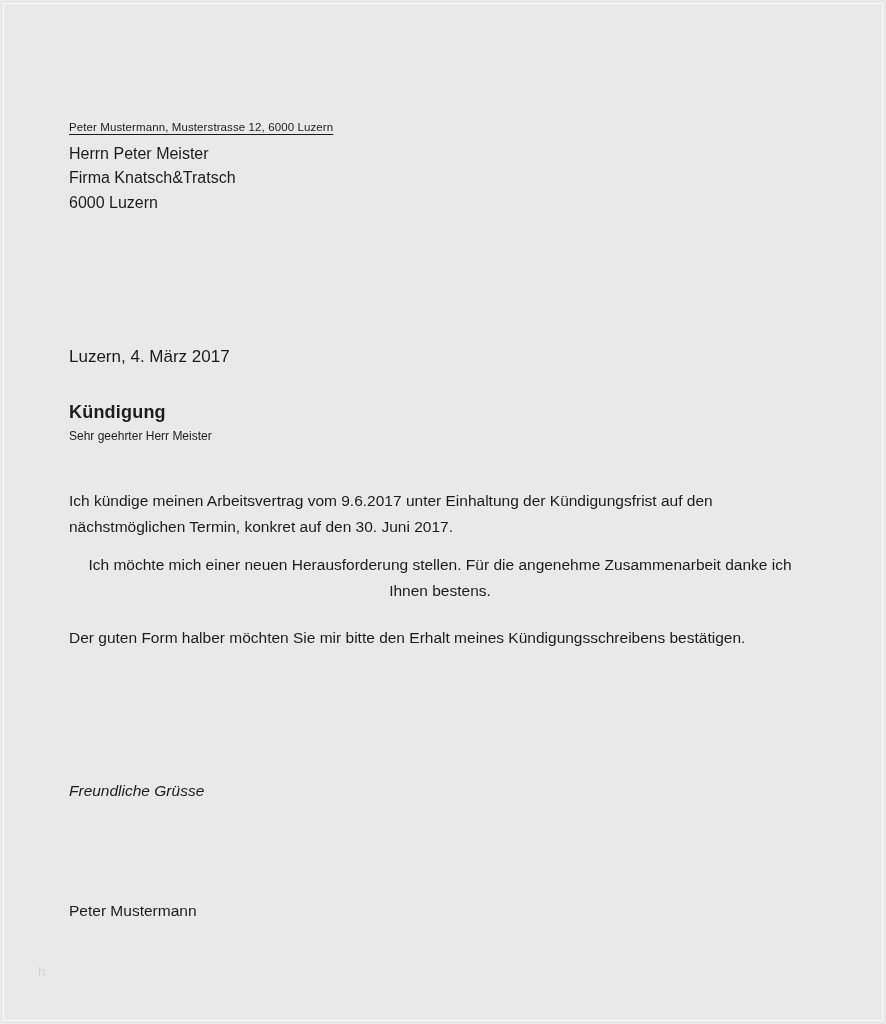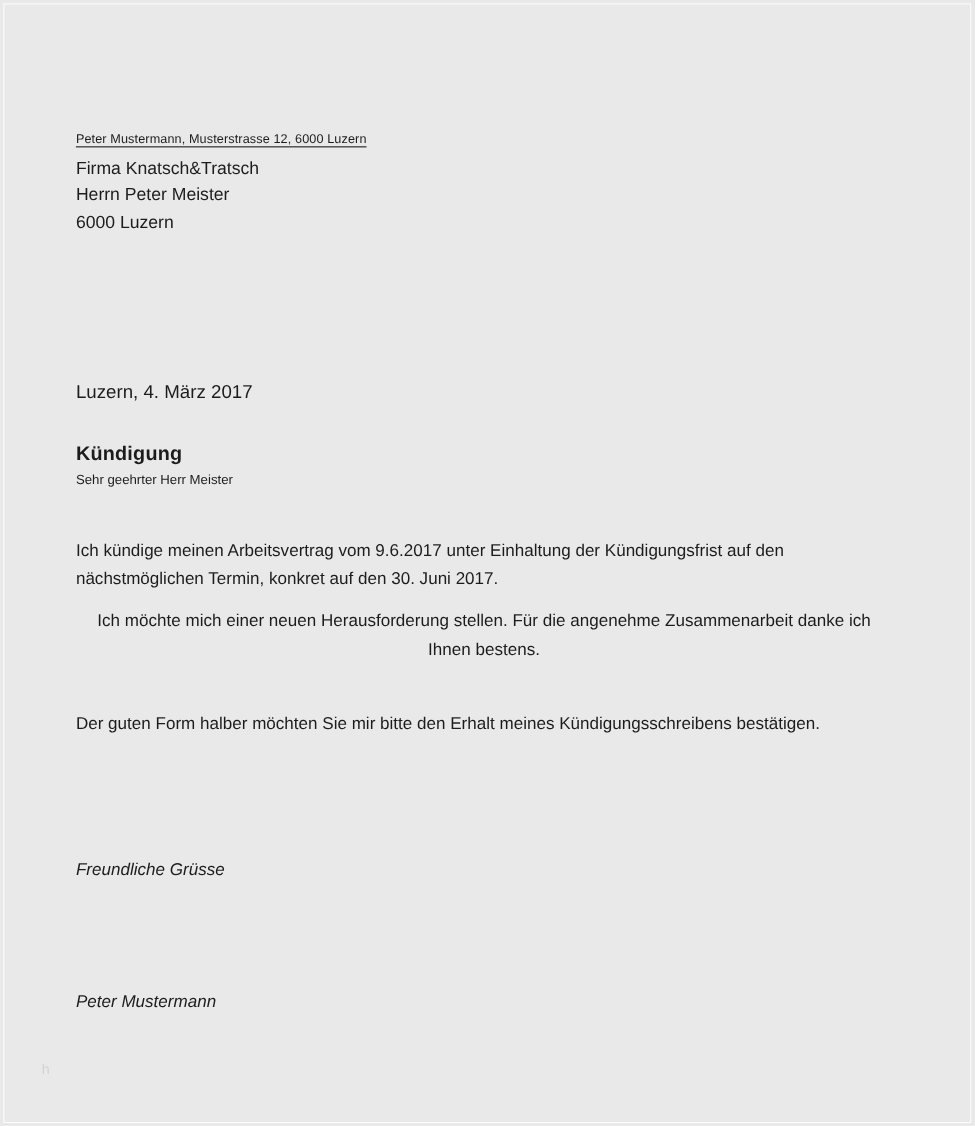--- a/index.html
+++ b/index.html
@@ -57,32 +57,31 @@
     font-size: 12px;
     line-height: 26px;
   }
   .paragraph {
     width: 742px;
     font-size: 15.5px;
     line-height: 26px;
   }
   .p1 { top: 488px; }
   .p2 { top: 552px; text-align: center; }
-  .p3 { top: 646px; }
+  .p3 { top: 625px; }
   .closing {
     top: 778px;
     font-size: 15.5px;
     line-height: 26px;
     font-style: italic;
   }
   .signature {
     top: 898px;
     font-size: 15.5px;
     line-height: 26px;
-    font-style: italic;
   }
   
   .smudge {
     position: absolute;
     left: 38px;
     top: 964px;
     width: 9px;
     height: 15px;
     color: rgba(0,0,0,0.10);
     font-size: 13px;
@@ -91,22 +90,22 @@
   }
 </style>
 </head>
 <body>
 
 <div class="page-frame"></div>
 
 <div class="abs sender-line">Peter Mustermann, Musterstrasse 12, 6000 Luzern</div>
 
 <div class="abs recipient-block">
+  <div>Herrn Peter Meister</div>
   <div>Firma Knatsch&amp;Tratsch</div>
-  <div>Herrn Peter Meister</div>
   <div>6000 Luzern</div>
 </div>
 
 <div class="abs date-line">Luzern, 4. März 2017</div>
 
 <div class="abs subject-line">Kündigung</div>
 
 <div class="abs salutation">Sehr geehrter Herr Meister</div>
 
 <div class="abs paragraph p1">Ich kündige meinen Arbeitsvertrag vom 9.6.2017 unter Einhaltung der Kündigungsfrist auf den nächstmöglichen Termin, konkret auf den 30. Juni 2017.</div>

